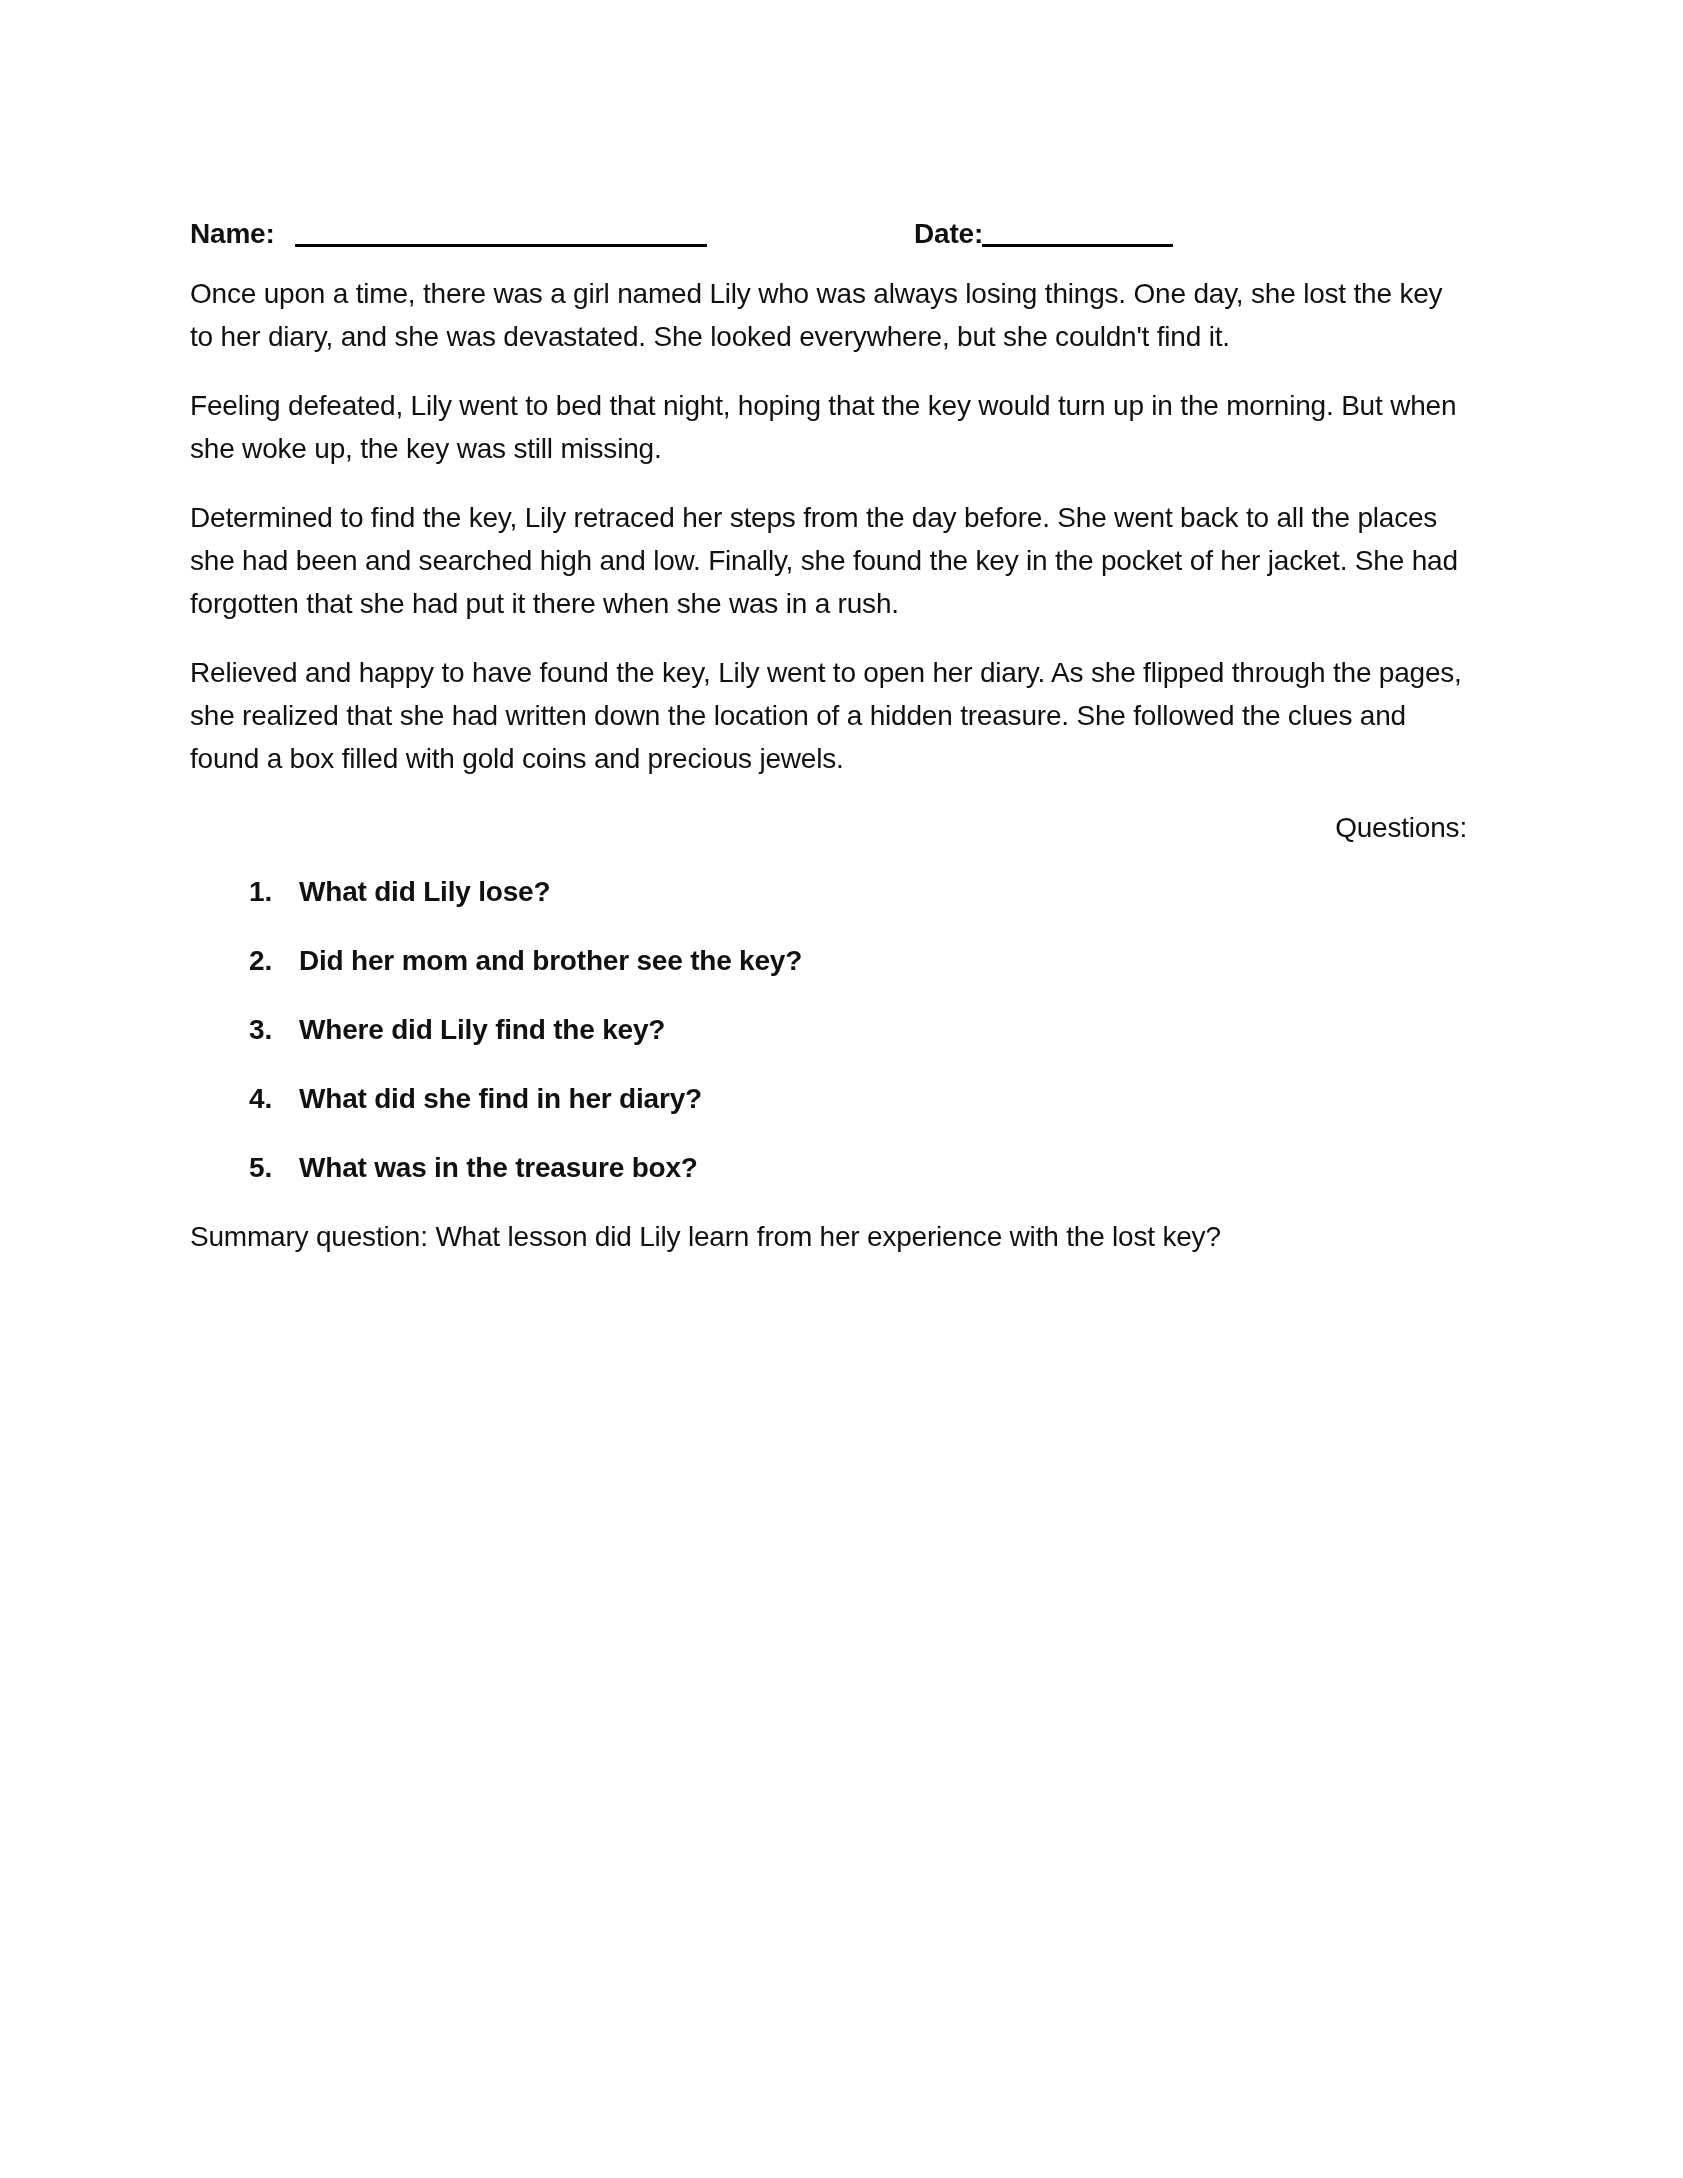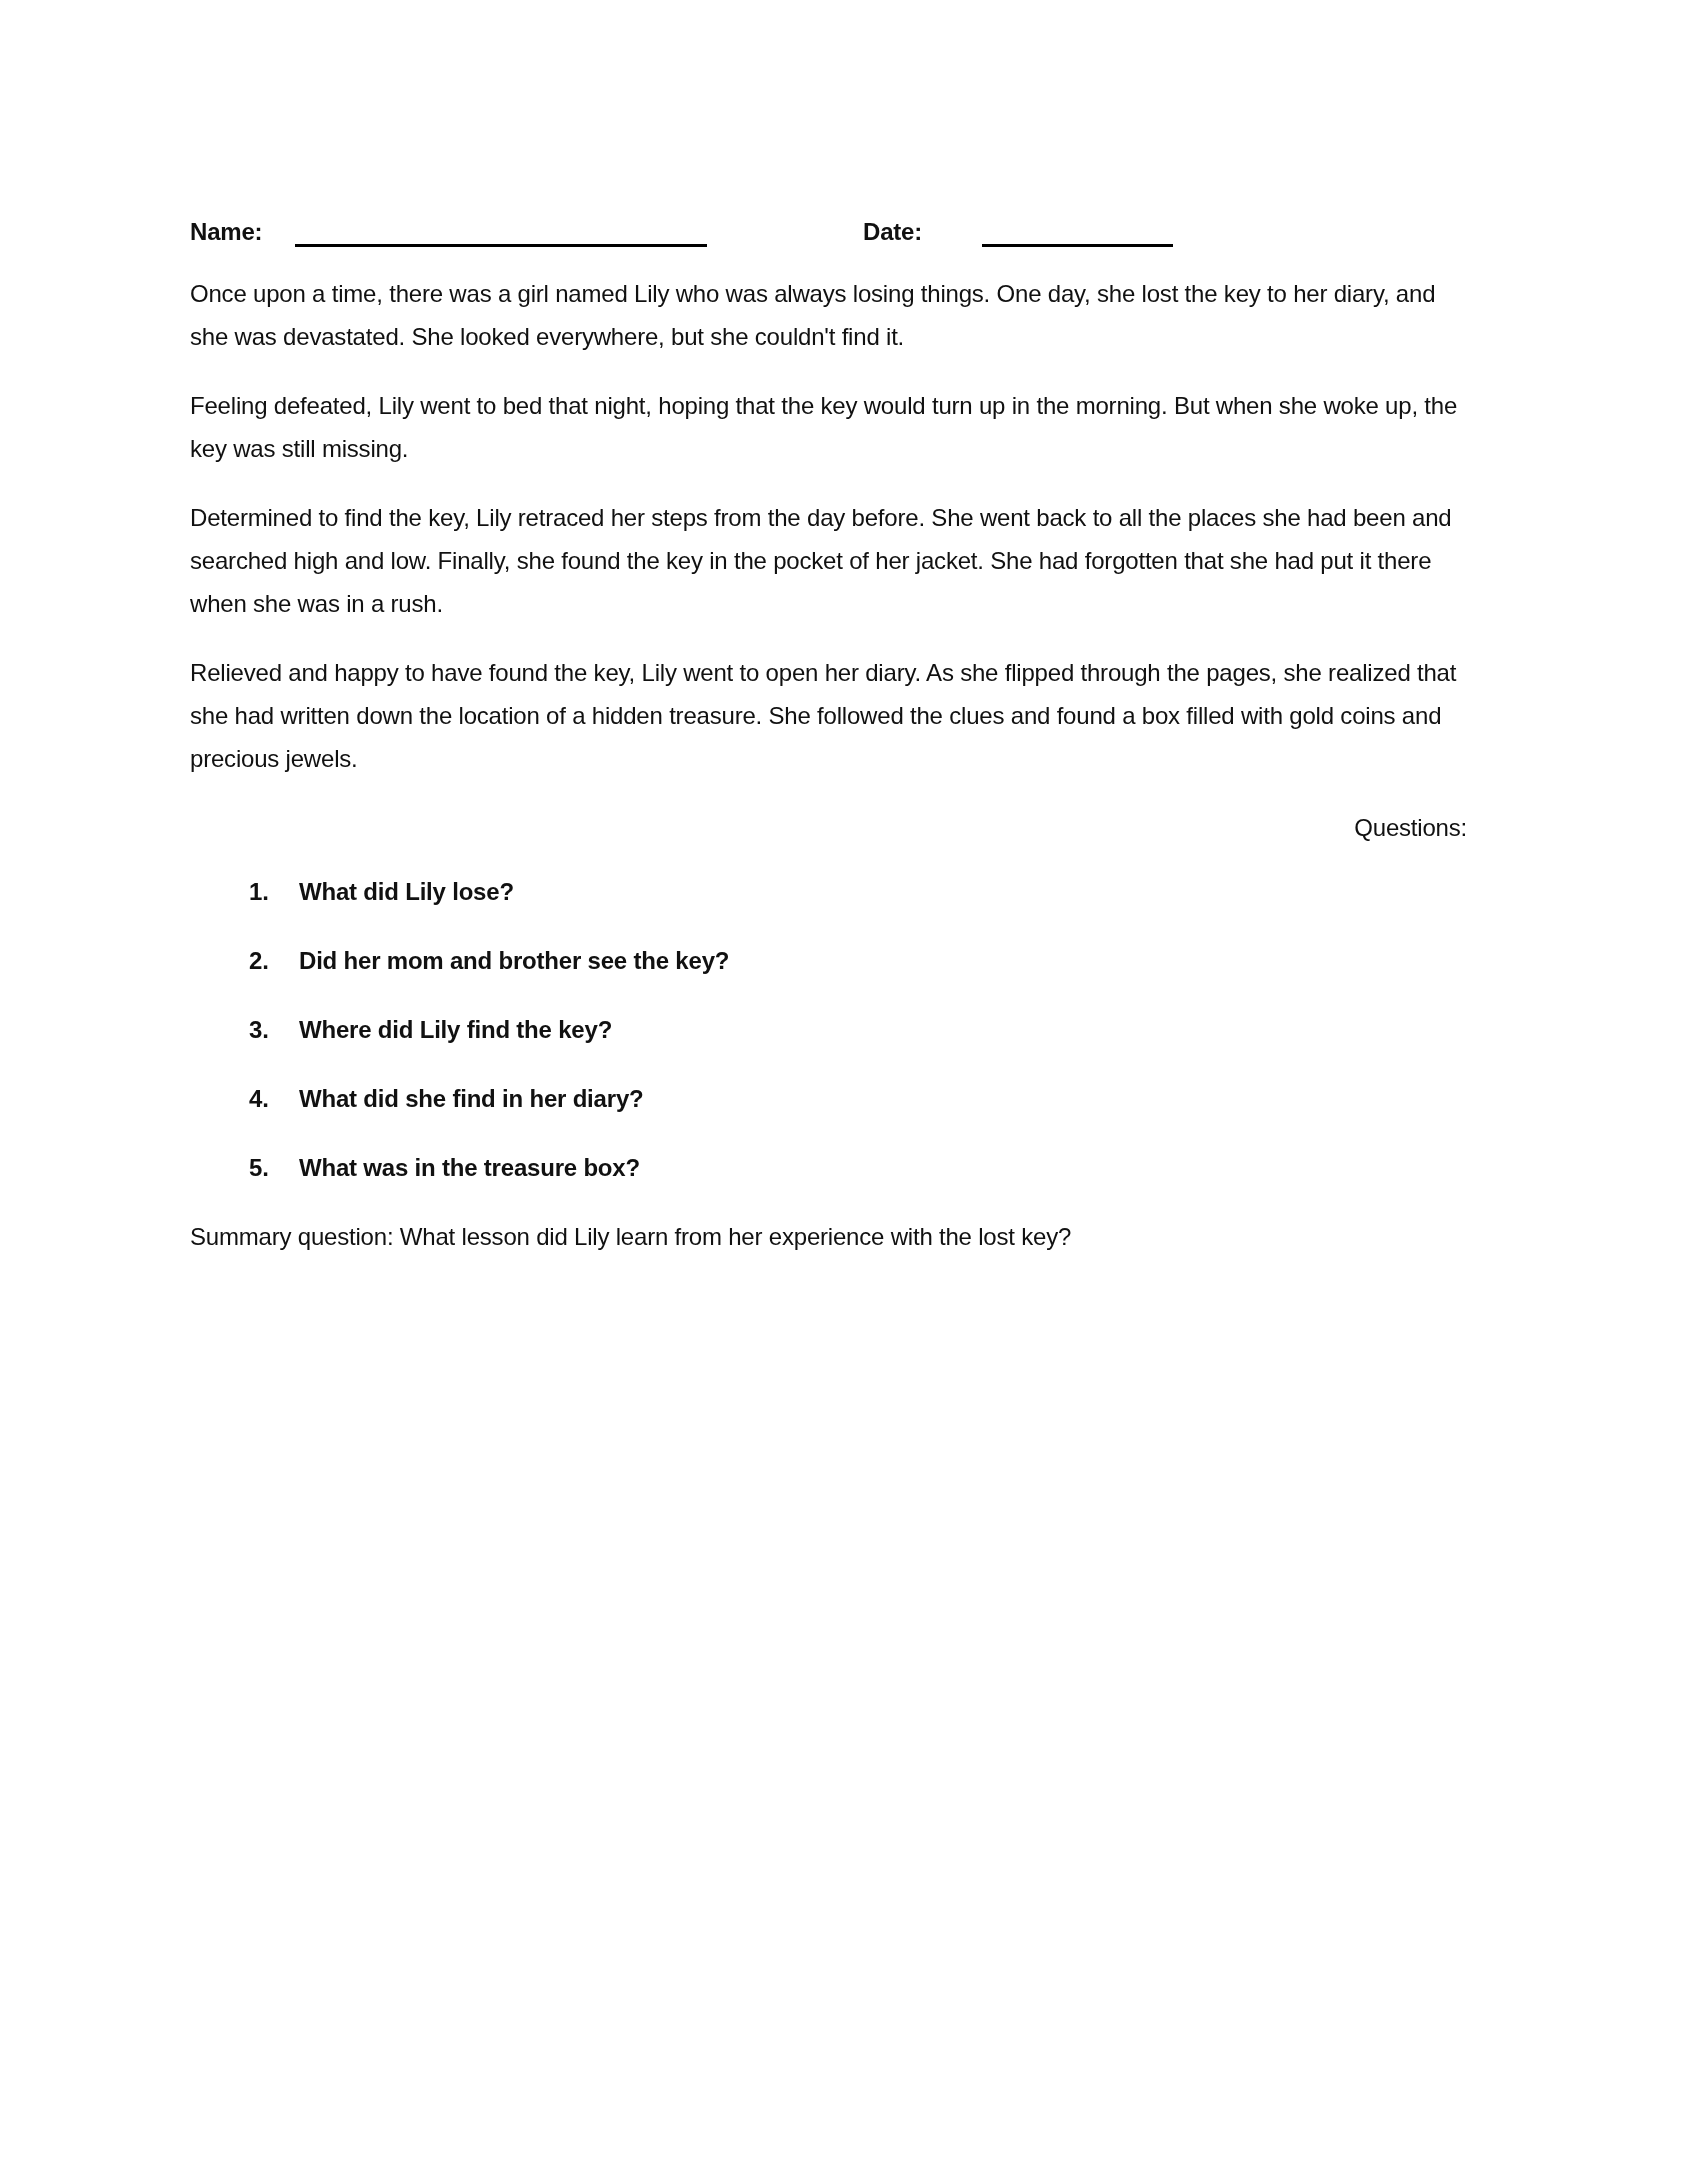--- a/index.html
+++ b/index.html
@@ -4,38 +4,38 @@
 <style>
   html, body { margin: 0; padding: 0; background: #ffffff; }
 
   .page {
     position: relative;
     width: 1683px;
     height: 2178px;
     background: #ffffff;
     font-family: "Liberation Sans", "DejaVu Sans", sans-serif;
     color: #111111;
-    font-size: 24px;
+    font-size: 28px;
     letter-spacing: -0.2px;
     overflow: hidden;
   }
 
   .content {
     position: absolute;
     left: 190px;
     top: 218px;
     width: 1277px;
   }
 
   
   .header-row { position: relative; height: 34px; }
   .field-label { font-weight: 700; }
   .name-label  { position: absolute; left: 0; top: 0; }
   .name-blank  { position: absolute; left: 105px; top: 26px; width: 412px; height: 0; border-bottom: 3px solid #000; }
-  .date-label  { position: absolute; left: 673px; top: 0; }
+  .date-label  { position: absolute; left: 724px; top: 0; }
   .date-blank  { position: absolute; left: 792px; top: 26px; width: 191px; height: 0; border-bottom: 3px solid #000; }
 
   
   .title {
     margin-top: 18px;
     text-align: center;
     font-weight: 700;
     line-height: 43px;
   }
 

